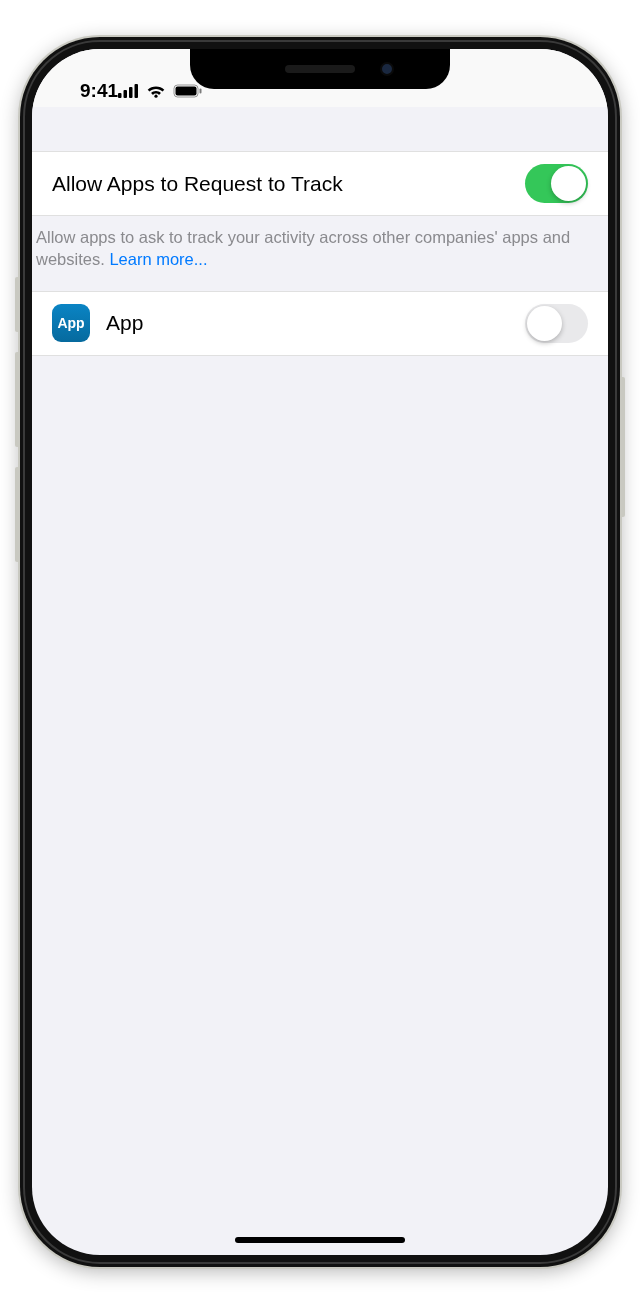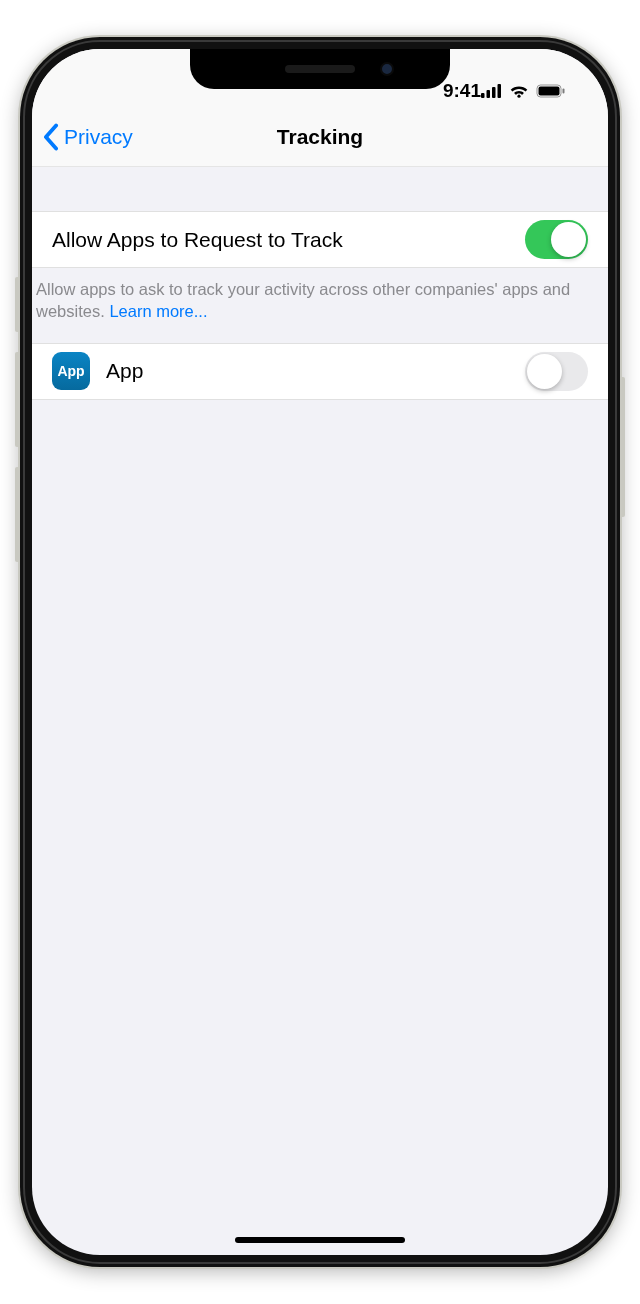--- a/index.html
+++ b/index.html
@@ -80,21 +80,21 @@
       background: #1a2840;
       border-radius: 50%;
       border: 2px solid #0a0a0a;
       position: absolute;
       right: 56px;
     }
 
     .status-bar {
       height: 58px;
       display: flex;
-      justify-content: flex-end;
+      justify-content: flex-start;
       align-items: center;
       padding: 26px 36px 0;
       background: #f9f9f9;
     }
     .status-time {
       font-size: 19px;
       font-weight: 600;
       margin-left: 12px;
     }
     .status-icons {
@@ -135,21 +135,21 @@
     .content {
       background: #f2f2f7;
     }
     .spacer {
       height: 44px;
     }
 
     .cell {
       background: #fff;
       min-height: 57px;
-      padding: 4px 20px;
+      padding: 12px 20px;
       display: flex;
       align-items: center;
       border-top: 0.5px solid rgba(0,0,0,0.12);
       border-bottom: 0.5px solid rgba(0,0,0,0.12);
     }
     .cell-label {
       font-size: 21px;
       flex: 1;
     }
     .app-icon {
@@ -244,29 +244,20 @@
           <circle cx="10" cy="12.2" r="1.6" fill="#000"></circle>
         </svg>
         <svg width="30" height="14" viewBox="0 0 30 14">
           <rect x="1" y="1" width="24" height="12" rx="3.5" stroke="#000" stroke-width="1" fill="none" opacity="0.4"></rect>
           <rect x="2.5" y="2.5" width="21" height="9" rx="2" fill="#000"></rect>
           <rect x="26.5" y="4.5" width="2" height="5" rx="1" fill="#000" opacity="0.5"></rect>
         </svg>
       </div>
     </div>
 
-    <div class="nav-bar">
-      <div class="back-button">
-        <svg class="back-chevron" viewBox="0 0 12 22">
-          <polyline points="10,2 2,11 10,20" fill="none" stroke="#007aff" stroke-width="3" stroke-linecap="round" stroke-linejoin="round"></polyline>
-        </svg>
-        <span>Privacy</span>
-      </div>
-      <div class="nav-title">Tracking</div>
-    </div>
 
     <div class="content">
       <div class="spacer"></div>
 
       <div class="cell">
         <span class="cell-label">Allow Apps to Request to Track</span>
         <div class="toggle on" id="toggle-allow">
           <div class="knob"></div>
         </div>
       </div>

